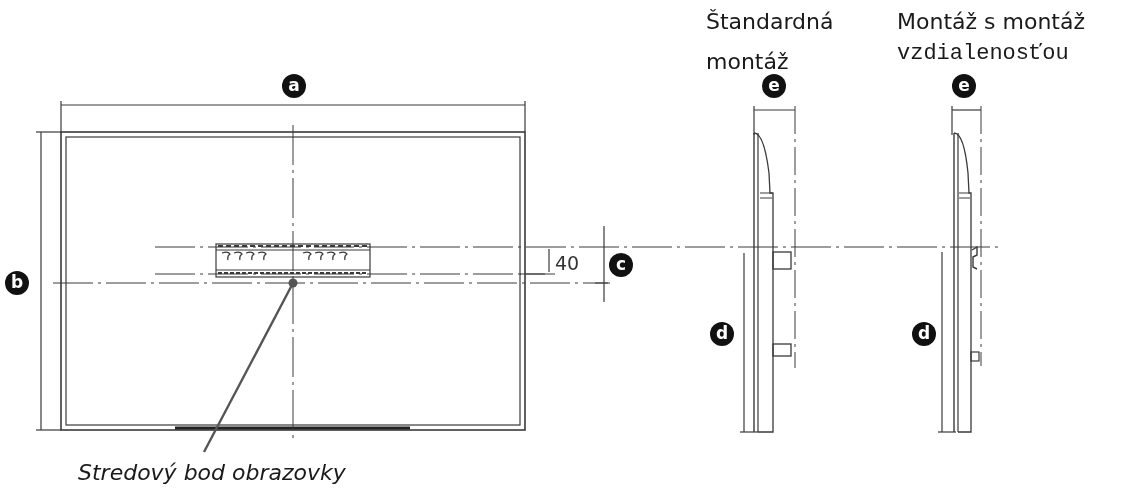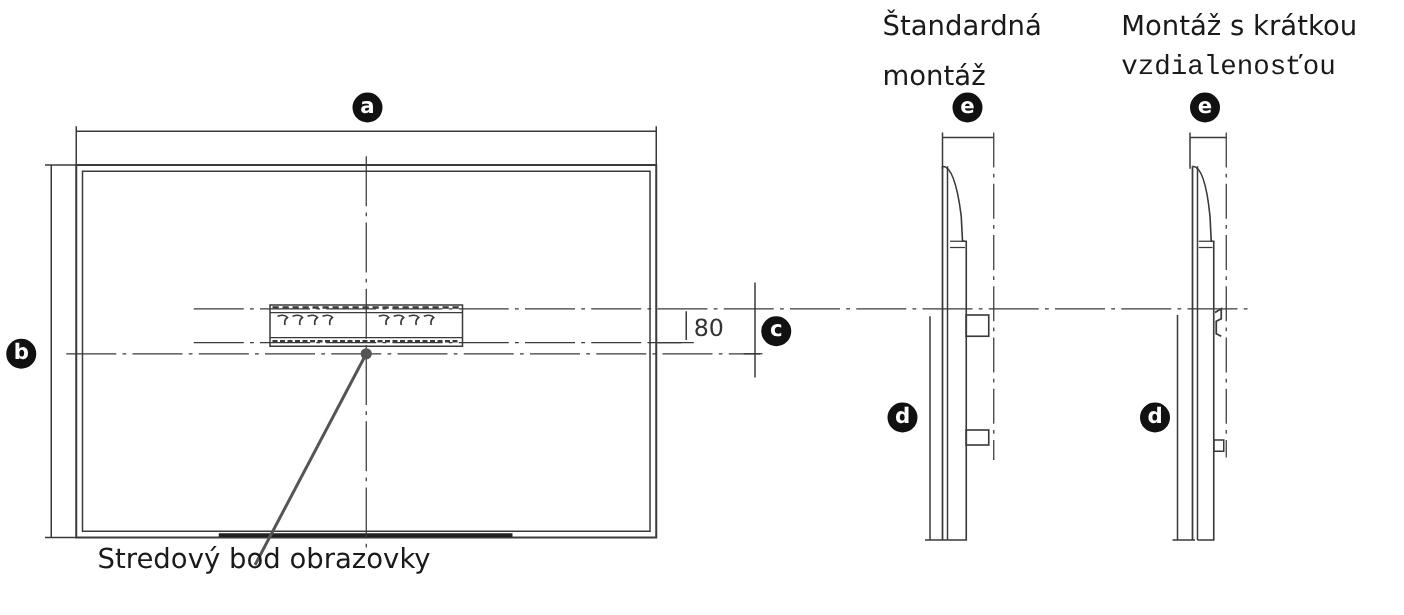--- a/index.html
+++ b/index.html
@@ -109,20 +109,20 @@
 </svg>
 
 <div class="badge" style="left:282px; top:74px;">a</div>
 <div class="badge" style="left:5px; top:271px;">b</div>
 <div class="badge" style="left:609px; top:253px;">c</div>
 <div class="badge" style="left:762px; top:74px;">e</div>
 <div class="badge" style="left:952px; top:74px;">e</div>
 <div class="badge" style="left:710px; top:322px;">d</div>
 <div class="badge" style="left:912px; top:322px;">d</div>
 
-<div class="num" style="left:555px; top:253px;">80</div>
+<div class="num" style="left:555px; top:253px;">40</div>
 
 <div class="lbl" style="left:706px; top:8px;">Štandardná</div>
 <div class="lbl" style="left:706px; top:48px;">montáž</div>
-<div class="lbl" style="left:897px; top:8px;">Montáž s krátkou</div>
+<div class="lbl" style="left:897px; top:8px;">Montáž s montáž</div>
 <div class="lbl" style="left:897px; top:40px;font-family:Liberation Mono, monospace;">vzdialenosťou</div>
 
-<div class="lbl" style="left:78px; top:434px;">Stredový bod obrazovky</div>
+<div class="lbl" style="left:78px; top:459px;font-style:italic;">Stredový bod obrazovky</div>
 
 </body></html>

